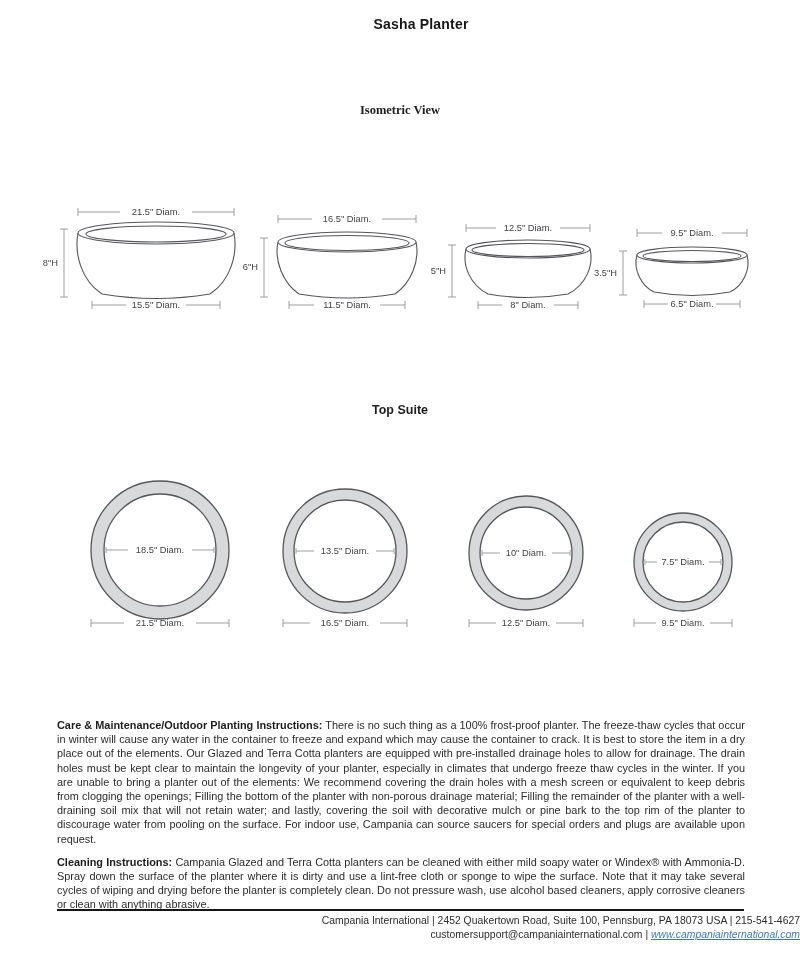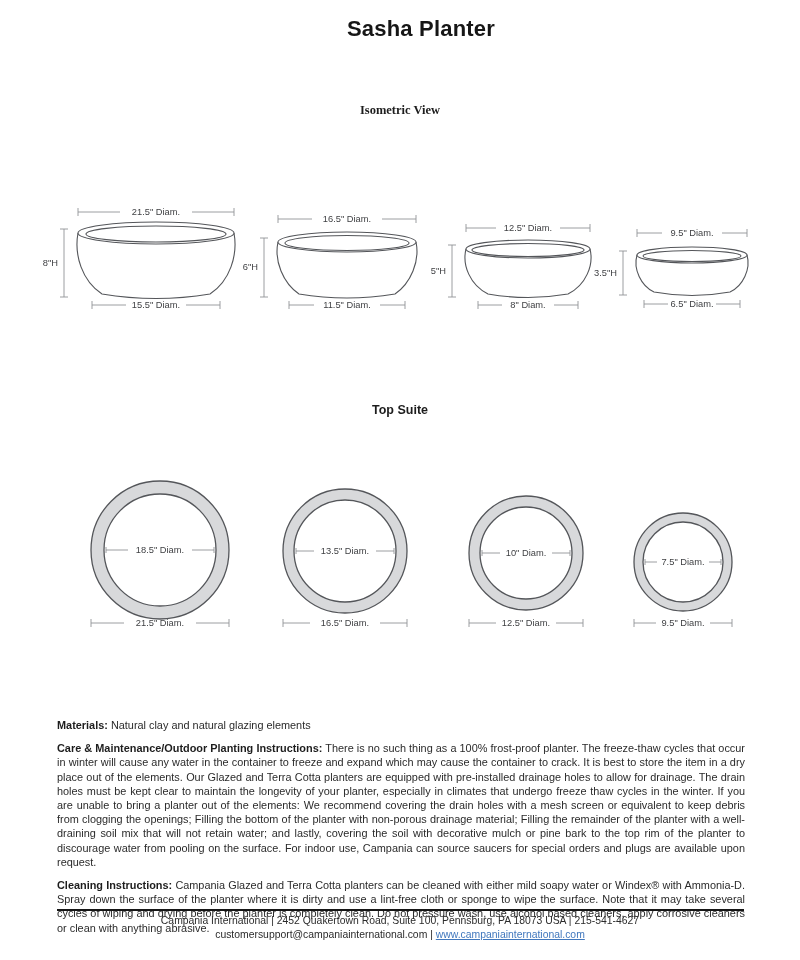--- a/index.html
+++ b/index.html
@@ -1,32 +1,32 @@
 <!DOCTYPE html>
 <html><head>
 <meta charset="utf-8">
 <style>
   html,body{margin:0;padding:0;background:#ffffff;}
   body{width:800px;height:960px;position:relative;font-family:"Liberation Sans",sans-serif;color:#2b2b2b;}
   .abs{position:absolute;}
-  .page-title{left:0;right:0;top:16px;text-align:center;font-size:22px;font-weight:700;color:#161616;letter-spacing:.2px;margin-left:42px;}
+  .page-title{left:0;right:0;top:16px;text-align:center;font-size:14px;font-weight:700;color:#161616;letter-spacing:.2px;margin-left:42px;}
   .section-heading{left:0;right:0;text-align:center;font-size:12.5px;font-weight:700;color:#1d1d1d;}
   #iso-heading{top:103px;font-family:Liberation Serif, serif;}
   #top-heading{top:403px;}
   .draw-cell{position:absolute;}
   svg{display:block;overflow:visible;}
   svg text{font-family:"Liberation Sans",sans-serif;font-size:9.3px;fill:#3e3f42;}
   .copy{left:57px;width:688px;top:718px;font-size:10.9px;line-height:14.2px;color:#2b2b2b;}
   .copy p{margin:0 0 9px 0;text-align:justify;}
   .copy b{color:#1d1d1d;}
   .footer-rule{left:57px;width:687px;top:909px;height:2px;background:#161616;}
-  .footer-line{left:0;right:0;text-align:center;font-size:10.4px;color:#2b2b2b;}
+  .footer-line{left:0;right:0;text-align:right;font-size:10.4px;color:#2b2b2b;}
   #footer-line1{top:915px;}
   #footer-line2{top:929px;}
-  .weblink{color:#4077bd;text-decoration:underline;cursor:pointer;}
+  .weblink{color:#4077bd;text-decoration:underline;cursor:pointer;font-style:italic;}
 </style>
 </head>
 <body>
 
 <div class="abs page-title">Sasha Planter</div>
 
 <div class="abs section-heading" id="iso-heading">Isometric View</div>
 
 <div class="draw-cell" style="left:40px;top:197px;">
   <svg width="210" height="118" viewBox="0 0 210 118">
@@ -232,21 +232,20 @@
       <line x1="36" y1="149" x2="36" y2="157"></line>
         <line x1="134" y1="149" x2="134" y2="157"></line>
       <line x1="36" y1="153" x2="58" y2="153"></line>
         <line x1="112" y1="153" x2="134" y2="153"></line>
     </g>
     <text x="85" y="153" text-anchor="middle" dominant-baseline="central">9.5" Diam.</text>
   </svg>
 </div>
 
 <div class="abs copy">
-  <p><b>Materials:</b> <span>Natural clay and natural glazing elements</span></p>
   <p><b>Care &amp; Maintenance/Outdoor Planting Instructions:</b> <span>There is no such thing as a 100% frost-proof planter. The freeze-thaw cycles that occur in winter will cause any water in the container to freeze and expand which may cause the container to crack. It is best to store the item in a dry place out of the elements. Our Glazed and Terra Cotta planters are equipped with pre-installed drainage holes to allow for drainage. The drain holes must be kept clear to maintain the longevity of your planter, especially in climates that undergo freeze thaw cycles in the winter. If you are unable to bring a planter out of the elements: We recommend covering the drain holes with a mesh screen or equivalent to keep debris from clogging the openings; Filling the bottom of the planter with non-porous drainage material; Filling the remainder of the planter with a well-draining soil mix that will not retain water; and lastly, covering the soil with decorative mulch or pine bark to the top rim of the planter to discourage water from pooling on the surface. For indoor use, Campania can source saucers for special orders and plugs are available upon request.</span></p>
   <p><b>Cleaning Instructions:</b> <span>Campania Glazed and Terra Cotta planters can be cleaned with either mild soapy water or Windex® with Ammonia-D. Spray down the surface of the planter where it is dirty and use a lint-free cloth or sponge to wipe the surface. Note that it may take several cycles of wiping and drying before the planter is completely clean. Do not pressure wash, use alcohol based cleaners, apply corrosive cleaners or clean with anything abrasive.</span></p>
 </div>
 
 <div class="abs footer-rule"></div>
 <div class="abs footer-line" id="footer-line1">Campania International | 2452 Quakertown Road, Suite 100, Pennsburg, PA 18073 USA | 215-541-4627</div>
 <div class="abs footer-line" id="footer-line2">
   <span>customersupport@campaniainternational.com</span>
   <span>|</span>
   <span class="weblink">www.campaniainternational.com</span>

